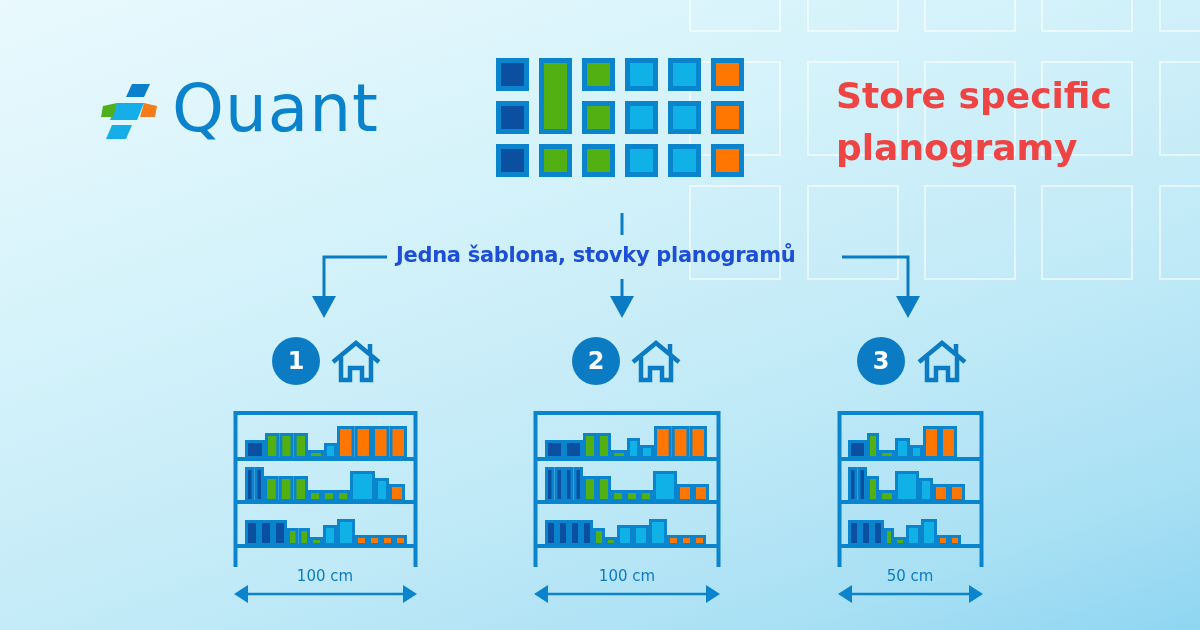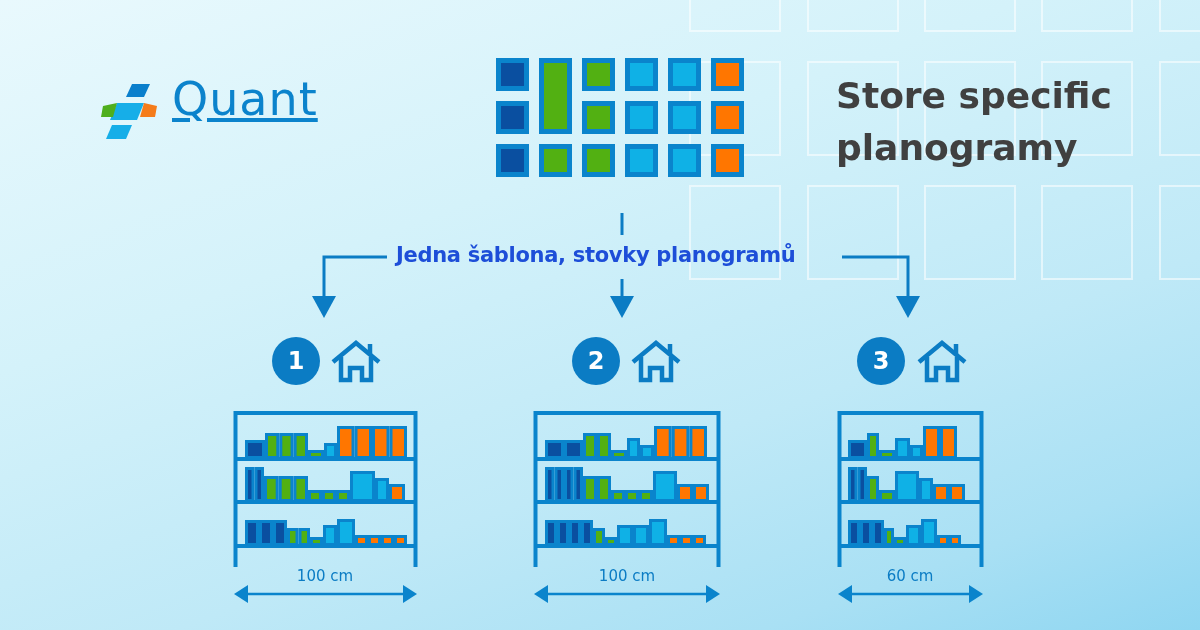--- a/index.html
+++ b/index.html
@@ -4,28 +4,27 @@
 <style>
   html, body { margin: 0; padding: 0; }
   body {
     width: 1200px; height: 630px; overflow: hidden; position: relative;
     font-family: "Liberation Sans", "DejaVu Sans", sans-serif;
     background: linear-gradient(160deg, #e9f9fd 0%, #d4f2fa 35%, #bfe9f7 65%, #a9e0f4 85%, #8fd6f1 100%);
   }
   #scene { position: absolute; left: 0; top: 0; width: 1200px; height: 630px; }
   .txt { position: absolute; color: #0a7fc8; white-space: nowrap; }
   .brand {
-    left: 172px; top: 76px; font-size: 46px; letter-spacing: 1px;
+    left: 172px; top: 76px; font-size: 66px; letter-spacing: 1px;
     font-family: "DejaVu Sans", sans-serif; font-weight: normal; line-height: 1;
     color: #0b83cc;
-    text-decoration: underline;
   }
   .headline {
     left: 836px; top: 70px; font-size: 36px; font-weight: bold; line-height: 52px;
-    font-family: "DejaVu Sans", sans-serif; color: #404040; white-space: normal; width: 320px;
+    font-family: "DejaVu Sans", sans-serif; color: #ef4444; white-space: normal; width: 320px;
   }
   .tagline {
     left: 396px; top: 243px; font-size: 21px; font-weight: bold;
     font-family: "DejaVu Sans", sans-serif; color: #1d4ed8; letter-spacing: -0.3px;
   }
   .badge {
     position: absolute; width: 48px; height: 48px; border-radius: 50%;
     background: #0b7cc4; color: #fff; font-weight: bold; font-size: 24px;
     display: flex; align-items: center; justify-content: center;
     font-family: "DejaVu Sans", sans-serif;
@@ -245,13 +244,13 @@
 <div class="txt brand">Quant</div>
 <div class="txt headline">Store specific planogramy</div>
 <div class="txt tagline">Jedna šablona, stovky planogramů</div>
 
 <div class="badge" style="left:272px; top:337px;">1</div>
 <div class="badge" style="left:572px; top:337px;">2</div>
 <div class="badge" style="left:857px; top:337px;">3</div>
 
 <div class="dim" style="left:265px; top:567px;">100 cm</div>
 <div class="dim" style="left:567px; top:567px;">100 cm</div>
-<div class="dim" style="left:850px; top:567px;">60 cm</div>
+<div class="dim" style="left:850px; top:567px;">50 cm</div>
 
 </body></html>

